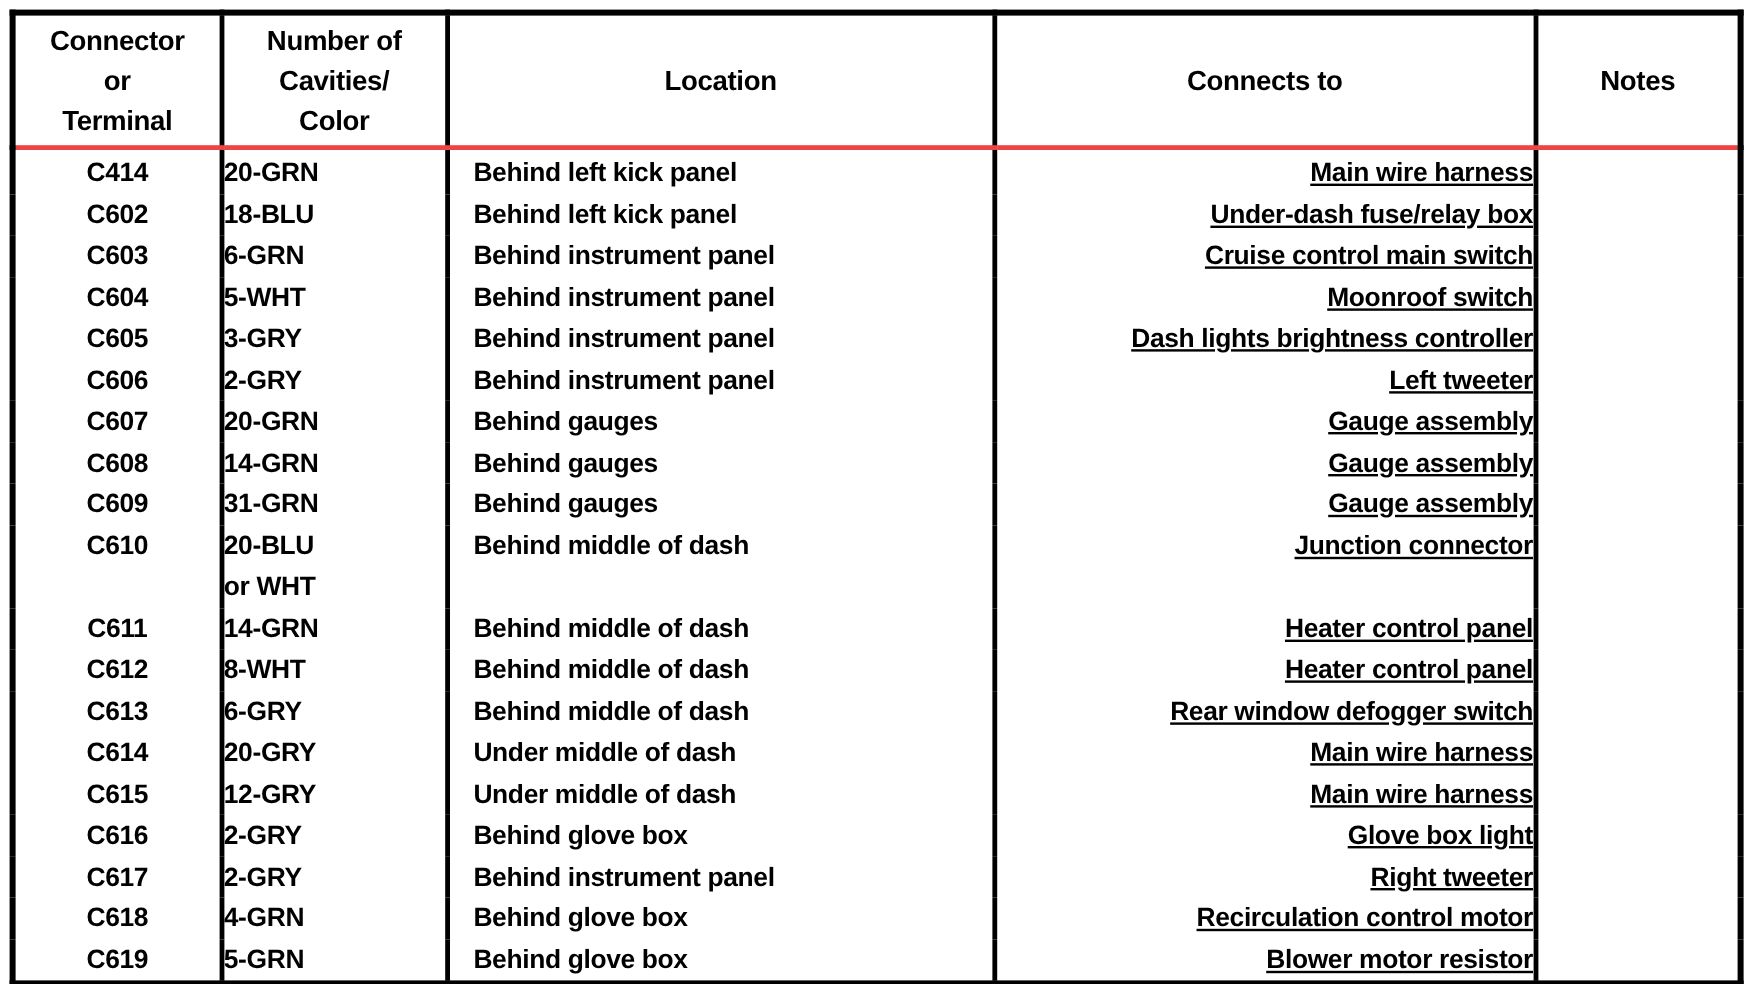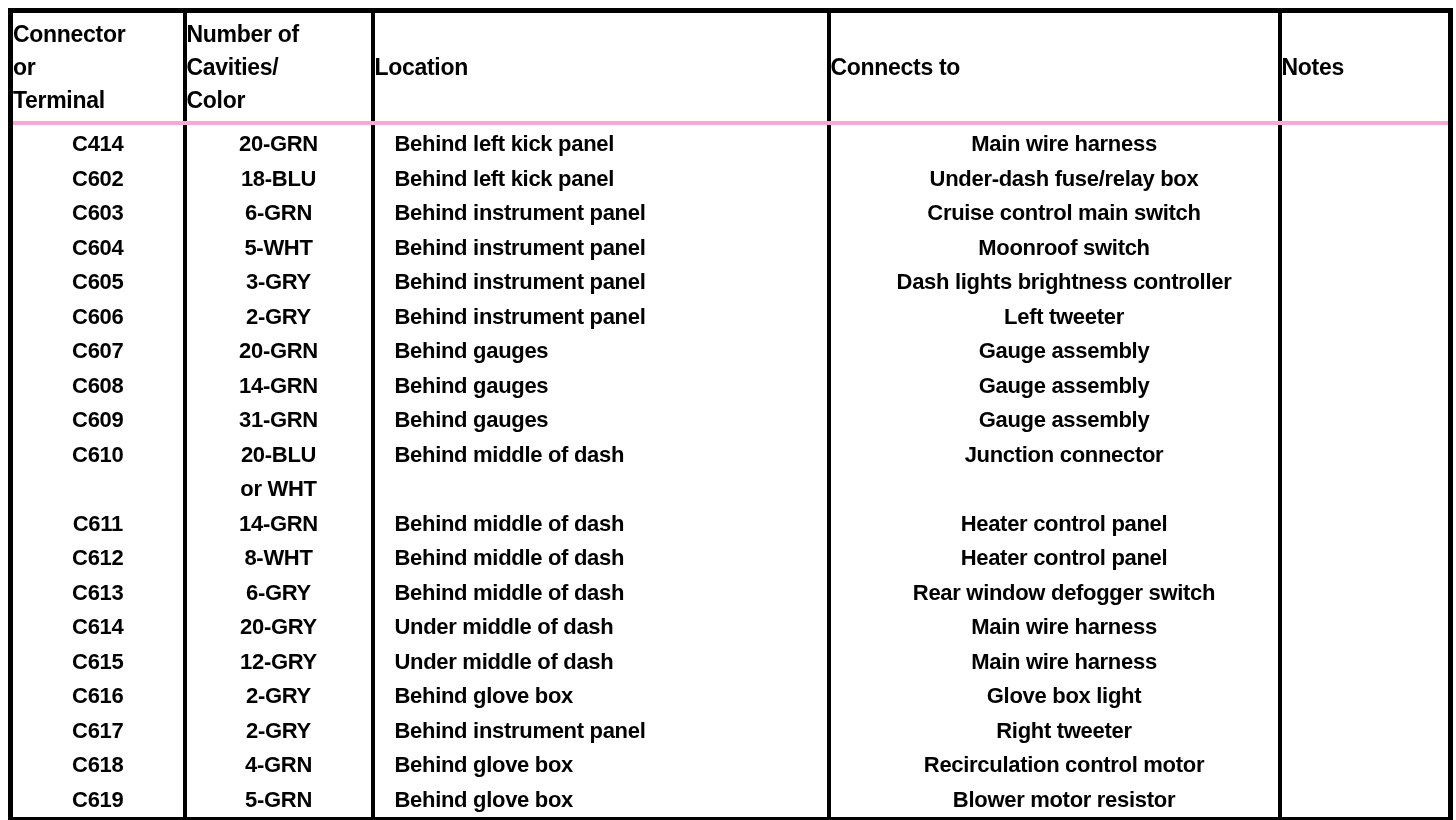--- a/index.html
+++ b/index.html
@@ -33,44 +33,44 @@
   }
   
   .connector-table th:not(:last-child),
   .connector-table td:not(:last-child) {
     border-right: 4px solid #000000;
   }
   
   .connector-table thead th {
     height: 108px;
     vertical-align: middle;
-    text-align: left;
+    text-align: center;
     font-size: 23px;
     font-weight: 700;
     line-height: 33px;
     letter-spacing: -0.3px;
     white-space: pre-line;
-    border-bottom: 4px solid #f9a8d4;
+    border-bottom: 4px solid #ef4444;
   }
   
   .connector-table tbody td {
     font-size: 22px;
     font-weight: 700;
     line-height: 34.5px;
     letter-spacing: -0.3px;
     vertical-align: top;
     white-space: pre-line;
   }
   .connector-table tbody tr:first-child td {
     padding-top: 2px;
   }
   td.c-connector { text-align: center; margin-top: 12px; }
-  td.c-cavities  { text-align: center; }
+  td.c-cavities  { }
   td.c-location  { text-align: left; padding-left: 20px; margin-top: 48px; }
-  td.c-connects  { text-align: center; padding-left: 20px; }
+  td.c-connects  { text-align: right; padding-left: 20px; text-decoration: underline; }
   td.c-notes     { text-align: center; }
 </style>
 </head>
 <body>
 
 <div class="page">
   <table class="connector-table">
     <colgroup>
       <col style="width:174px">
       <col style="width:188px">

